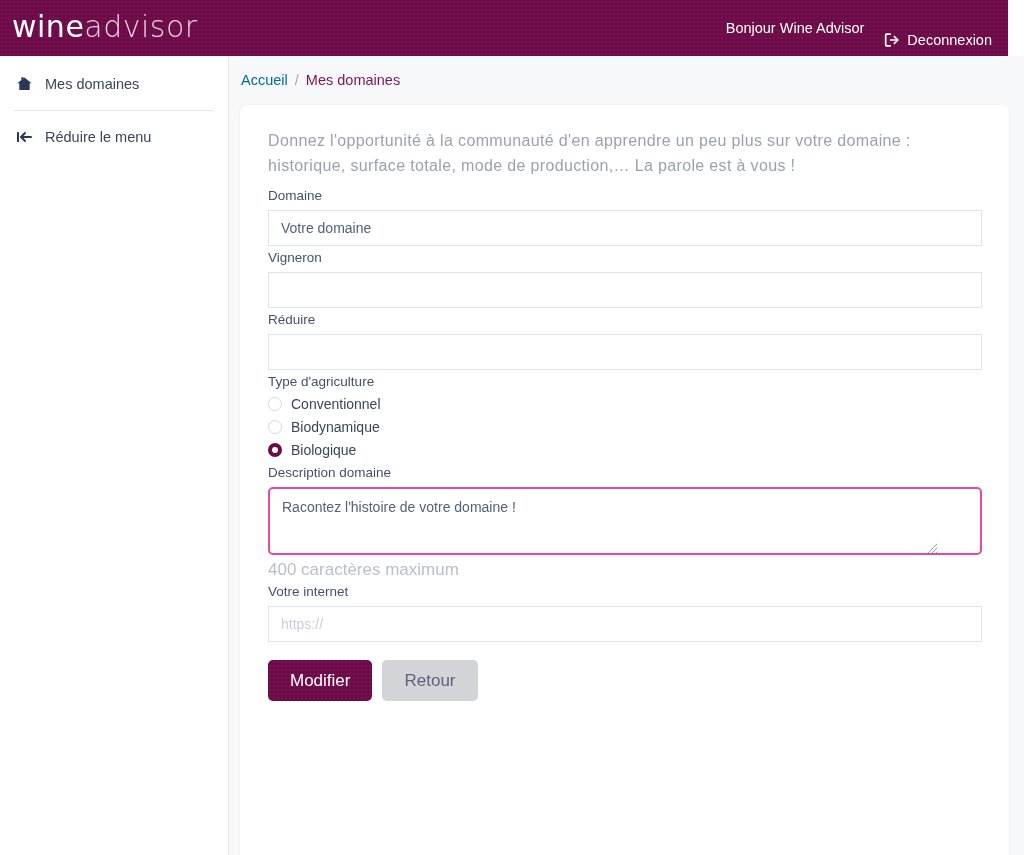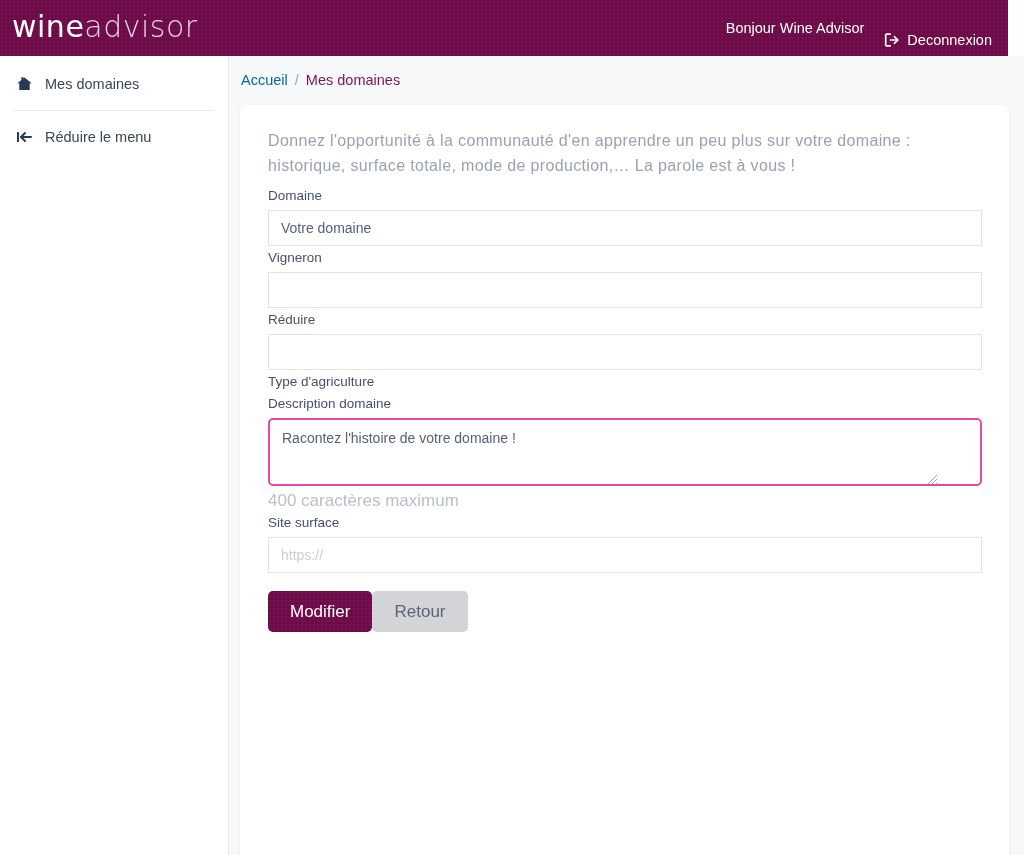--- a/index.html
+++ b/index.html
@@ -222,20 +222,21 @@
   .helper-text {
     font-size: 17px;
     color: #b8bfcc;
     margin-top: 5px;
   }
 
   
   .btn-row {
     display: flex;
     align-items: center;
+    gap: 10px;
     margin-top: 18px;
   }
   .btn {
     font-family: "Liberation Sans", sans-serif;
     font-size: 17px;
     border: none;
     border-radius: 5px;
     padding: 12px 22px;
     cursor: pointer;
     line-height: 1;
@@ -321,37 +322,51 @@
       <input class="text-input" type="text" value="" style="">
     </div>
 
     <div class="field">
       <label class="field-label">Réduire</label>
       <input class="text-input" type="text" value="" style="">
     </div>
 
     <div class="field">
       <label class="field-label">Type d'agriculture</label>
+      <div class="radio-group">
+        <div class="radio-row">
+          <span class="radio-mark"></span>
+          <span>Conventionnel</span>
+        </div>
+        <div class="radio-row">
+          <span class="radio-mark"></span>
+          <span>Biodynamique</span>
+        </div>
+        <div class="radio-row checked">
+          <span class="radio-mark"></span>
+          <span>Biologique</span>
+        </div>
+      </div>
     </div>
 
     <div class="field">
       <label class="field-label">Description domaine</label>
       <div class="textarea-wrap">
         <textarea class="text-area" style="">Racontez l'histoire de votre domaine !</textarea>
         <span class="resize-grip">
           <svg width="11" height="11" viewBox="0 0 11 11">
             <path d="M10 1 1 10M10 5 5 10M10 9 9 10" stroke="#9aa2b1" stroke-width="1" stroke-linecap="round"></path>
           </svg>
         </span>
       </div>
       <div class="helper-text">400 caractères maximum</div>
     </div>
 
     <div class="field">
-      <label class="field-label">Site surface</label>
+      <label class="field-label">Votre internet</label>
       <input class="text-input" type="text" placeholder="https://" style="">
     </div>
 
     <div class="btn-row">
       <button class="btn btn-primary">Modifier</button>
       <button class="btn btn-secondary">Retour</button>
     </div>
 
   </div>
 </div>

